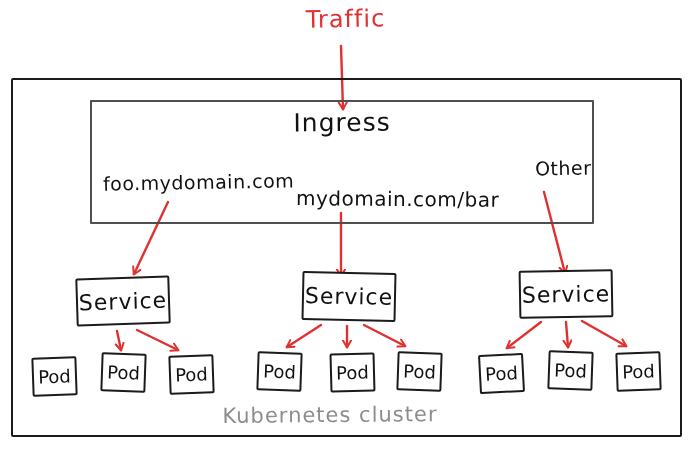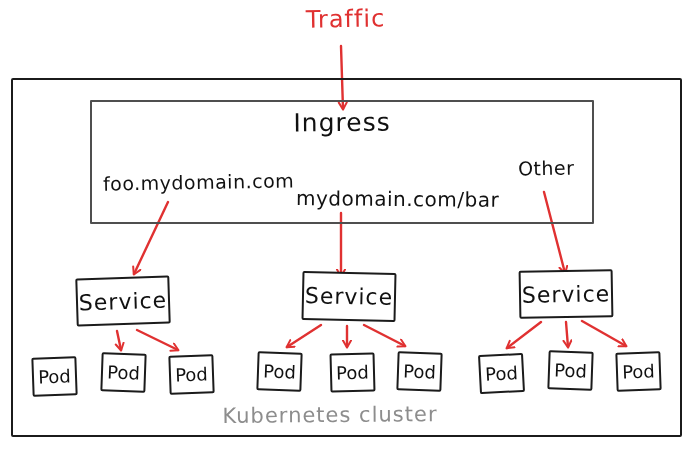--- a/index.html
+++ b/index.html
@@ -39,21 +39,21 @@
     left: 90px; top: 108px; width: 504px;
     text-align: center;
     font-size: 25px; color: #111;
     letter-spacing: 1px;
     transform: rotate(-0.5deg);
   }
 
   .rule { font-size: 19px; color: #111; letter-spacing: 0.5px; white-space: nowrap; }
   .rule-foo   { left: 103px; top: 171px; transform: rotate(-1deg); }
   .rule-bar   { left: 296px; top: 187px; font-size: 20px; transform: rotate(0.5deg); }
-  .rule-other { left: 518px; top: 157px; transform: rotate(-1deg); }
+  .rule-other { left: 535px; top: 157px; transform: rotate(-1deg); }
 
   .service-box {
     border: 2.5px solid var(--box-border-black);
     border-radius: 2px;
     display: flex; align-items: center; justify-content: center;
     font-size: 22px; color: #111; letter-spacing: 1px;
     background: #fff;
   }
   .svc-1 { left: 76px;  top: 277px; width: 94px; height: 48px; transform: rotate(-1.8deg); }
   .svc-2 { left: 302px; top: 272px; width: 94px; height: 49px; transform: rotate(1.2deg); }

